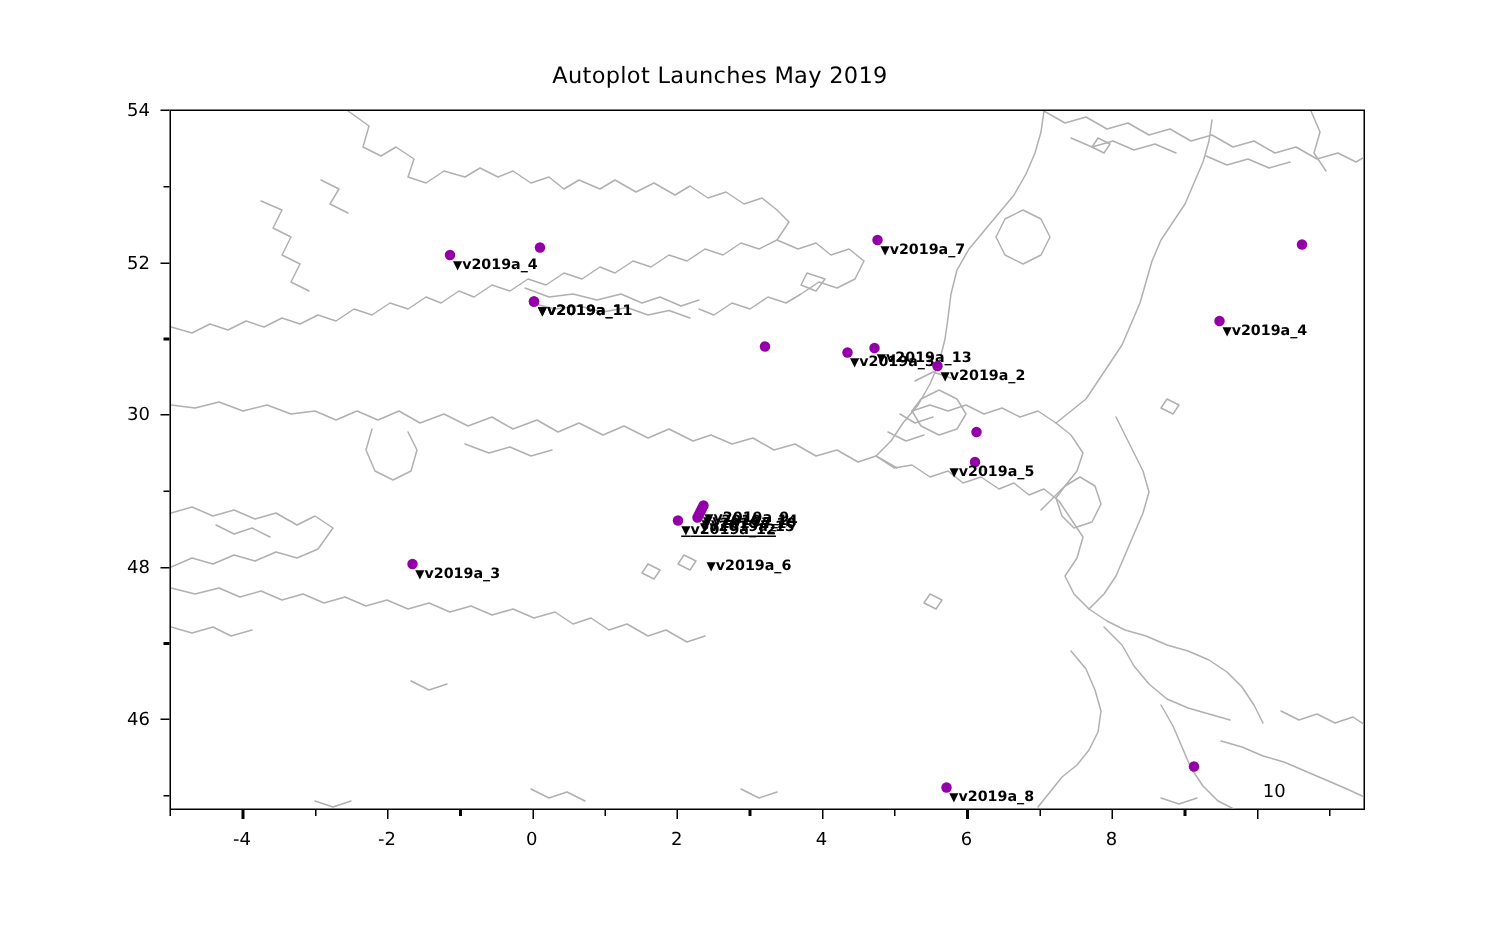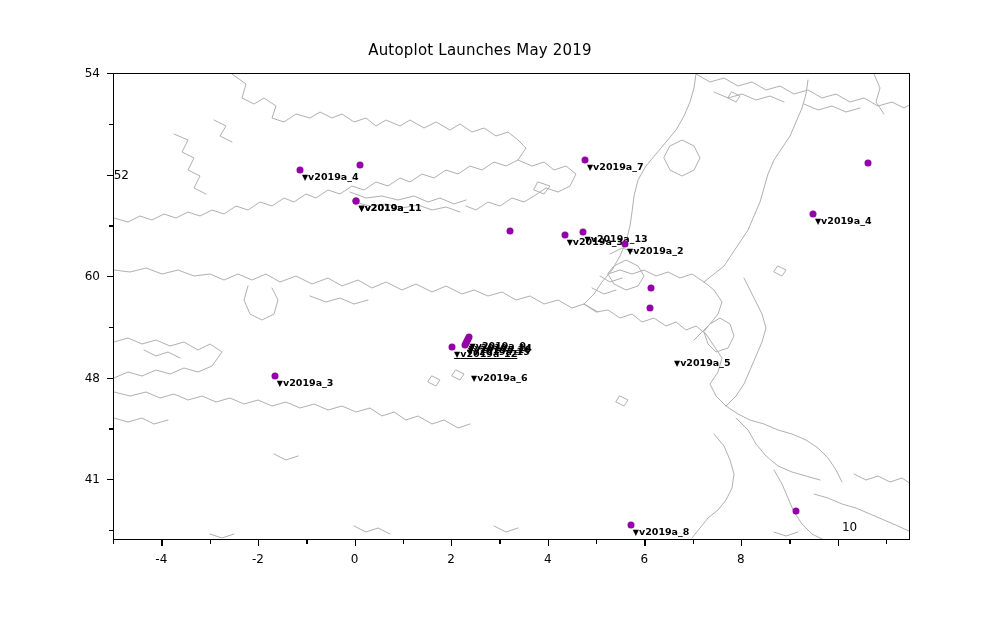--- a/index.html
+++ b/index.html
@@ -145,21 +145,21 @@
         <div class="lbl" style="left: 472.955px; top: 87.2935px;"><span class="mk">▼</span><span>v2019a_7</span></div>
         <div class="pt" style="left: 396.085px; top: 157.359px; background: rgb(148, 0, 168);"></div>
         <div class="pt" style="left: 450.667px; top: 161.42px; background: rgb(148, 0, 168);"></div>
         <div class="lbl" style="left: 452.667px; top: 162.42px;"><span class="mk">▼</span><span>v2019a_3</span></div>
         <div class="pt" style="left: 468.539px; top: 158.374px; background: rgb(148, 0, 168);"></div>
         <div class="lbl" style="left: 470.539px; top: 159.374px;"><span class="mk">▼</span><span>v2019a_13</span></div>
         <div class="pt" style="left: 511.046px; top: 170.049px; background: rgb(148, 0, 168);"></div>
         <div class="lbl" style="left: 513.046px; top: 171.049px;"><span class="mk">▼</span><span>v2019a_2</span></div>
         <div class="pt" style="left: 537.13px; top: 214.211px; background: rgb(148, 0, 168);"></div>
         <div class="pt" style="left: 536.164px; top: 233.5px; background: rgb(148, 0, 168);"></div>
-        <div class="lbl" style="left: 560px; top: 234.5px; margin-top: 48px;"><span class="mk">▼</span><span>v2019a_5</span></div>
+        <div class="lbl" style="left: 519px; top: 234.5px;"><span class="mk">▼</span><span>v2019a_5</span></div>
         <div class="pt" style="left: 698.945px; top: 139.592px; background: rgb(148, 0, 168);"></div>
         <div class="lbl" style="left: 700.945px; top: 140.592px;"><span class="mk">▼</span><span>v2019a_4</span></div>
         <div class="pt" style="left: 754.493px; top: 88.8315px; background: rgb(148, 0, 168);"></div>
         <div class="pt" style="left: 160.849px; top: 302.027px; background: rgb(148, 0, 168);"></div>
         <div class="lbl" style="left: 162.849px; top: 303.027px;"><span class="mk">▼</span><span>v2019a_3</span></div>
         <div class="pt" style="left: 516.842px; top: 450.757px; background: rgb(148, 0, 168);"></div>
         <div class="lbl" style="left: 518.842px; top: 451.757px;"><span class="mk">▼</span><span>v2019a_8</span></div>
         <div class="pt" style="left: 682.039px; top: 436.543px; background: rgb(148, 0, 168);"></div>
         <div class="pt" style="left: 338.121px; top: 272.586px; background: rgb(148, 0, 168);"></div>
         <div class="lbl" style="left: 340.121px; top: 273.586px; text-decoration: underline;"><span class="mk">▼</span><span>v2019a_12</span></div>
@@ -196,27 +196,27 @@
       <div class="tick x minor" style="left: 113px; top: 540px;"></div>
       <div class="tick x minor" style="left: 209.606px; top: 540px;"></div>
       <div class="tick x minor" style="left: 306.212px; top: 540px;"></div>
       <div class="tick x minor" style="left: 402.818px; top: 540px;"></div>
       <div class="tick x minor" style="left: 499.424px; top: 540px;"></div>
       <div class="tick x minor" style="left: 596.03px; top: 540px;"></div>
       <div class="tick x minor" style="left: 692.636px; top: 540px;"></div>
       <div class="tick x minor" style="left: 789.242px; top: 540px;"></div>
       <div class="tick x minor" style="left: 885.848px; top: 540px;"></div>
       <div class="tick y" style="left: 107px; top: 479.087px;"></div>
-      <div class="ticklabel y" style="left: 100px; top: 479.087px;">41</div>
+      <div class="ticklabel y" style="left: 100px; top: 479.087px;">46</div>
       <div class="tick y" style="left: 107px; top: 377.565px;"></div>
       <div class="ticklabel y" style="left: 100px; top: 377.565px;">48</div>
       <div class="tick y" style="left: 107px; top: 276.043px;"></div>
-      <div class="ticklabel y" style="left: 100px; top: 276.043px;">60</div>
+      <div class="ticklabel y" style="left: 100px; top: 276.043px;">30</div>
       <div class="tick y" style="left: 107px; top: 174.522px;"></div>
-      <div class="ticklabel y" style="left: 100px; top: 174.522px; margin-left: 29px;">52</div>
+      <div class="ticklabel y" style="left: 100px; top: 174.522px;">52</div>
       <div class="tick y" style="left: 107px; top: 73px;"></div>
       <div class="ticklabel y" style="left: 100px; top: 73px;">54</div>
       <div class="tick y minor" style="left: 109px; top: 529.848px;"></div>
       <div class="tick y minor" style="left: 109px; top: 428.326px;"></div>
       <div class="tick y minor" style="left: 109px; top: 326.804px;"></div>
       <div class="tick y minor" style="left: 109px; top: 225.283px;"></div>
       <div class="tick y minor" style="left: 109px; top: 123.761px;"></div>
     </div>
 
 </div>

